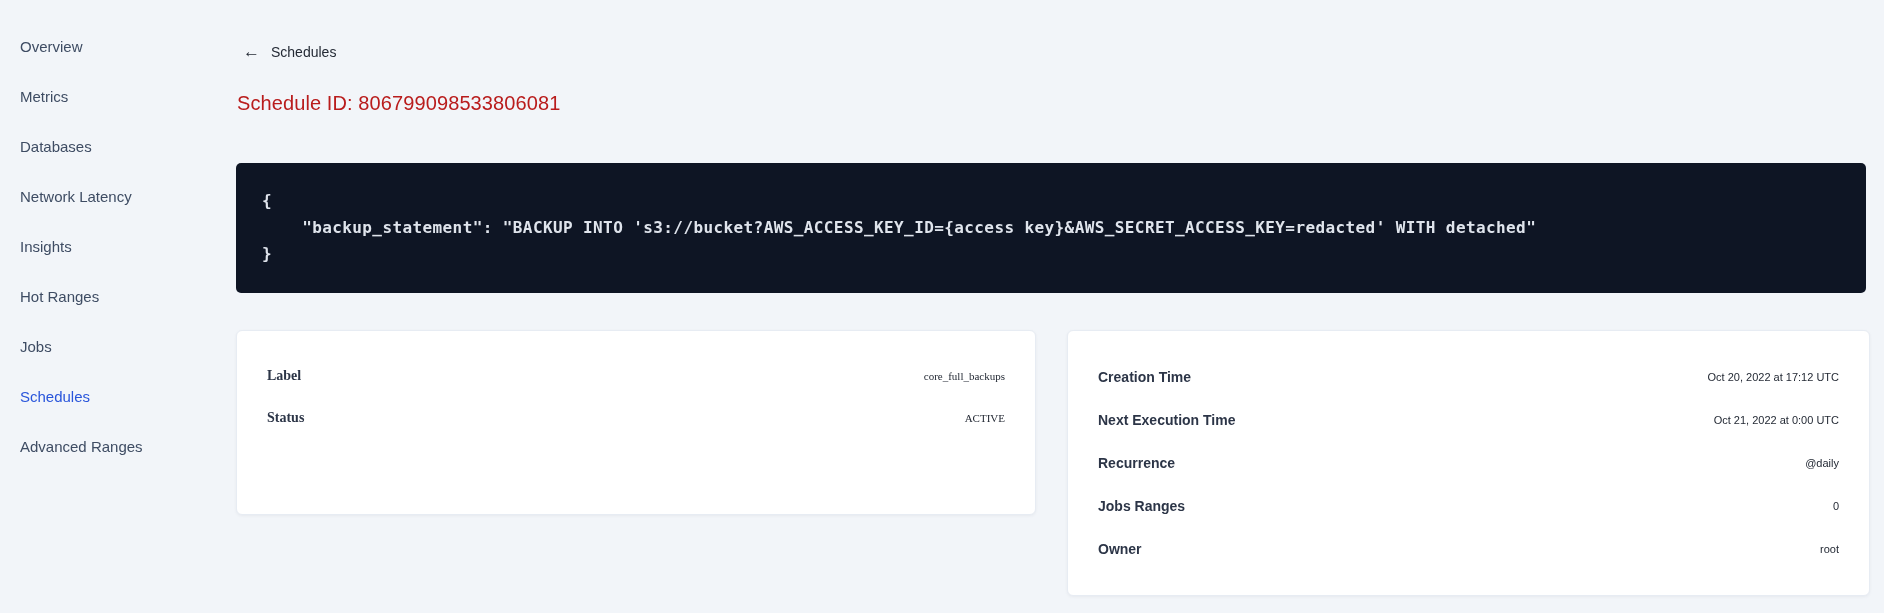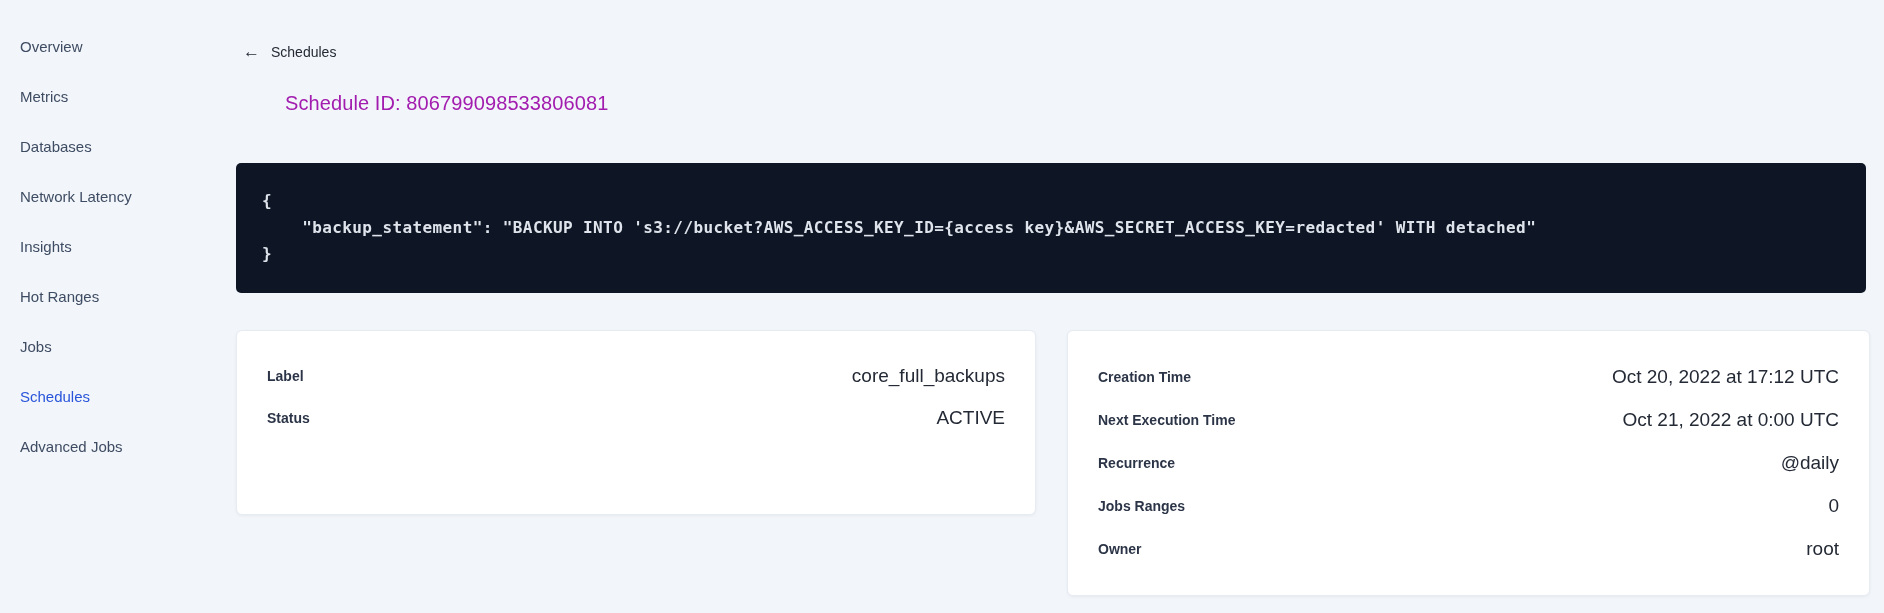--- a/index.html
+++ b/index.html
@@ -48,23 +48,22 @@
     margin-right: 11px;
     color: #242a35;
   }
 
   
   .page-title {
     position: absolute;
     left: 237px; top: 92px;
     font-size: 20px;
     font-weight: 500;
-    color: #a21caf;
+    color: #b91c1c;
     letter-spacing: 0.1px;
-    margin-left: 48px;
   }
 
   
   .code-block {
     position: absolute;
     left: 236px; top: 163px;
     width: 1630px; height: 130px;
     background: #0e1524;
     border-radius: 5px;
     padding: 25px 26px;
@@ -81,55 +80,55 @@
   }
 
   
   .card {
     position: absolute;
     background: #ffffff;
     border: 1px solid #e7ecf3;
     border-radius: 6px;
     box-shadow: 0 1px 3px rgba(44, 53, 71, 0.06);
   }
-  .card-left  { left: 236px;  top: 330px; width: 800px; height: 185px; padding: 24px 30px 0 30px; }
+  .card-left  { left: 236px;  top: 330px; width: 800px; height: 185px; padding: 24px 30px 0 30px; font-family: Liberation Serif, serif; }
   .card-right { left: 1067px; top: 330px; width: 803px; height: 266px; padding: 24px 30px 0 30px; }
   .row {
     height: 42px;
     display: flex;
     justify-content: space-between;
     align-items: center;
   }
   .card-right .row { height: 43px; }
   .row-label {
     font-size: 14px;
     font-weight: 700;
     color: #2c3547;
     white-space: nowrap;
   }
   .row-value {
-    font-size: 19px;
+    font-size: 11px;
     font-weight: 400;
     color: #242a35;
     white-space: nowrap;
   }
 </style>
 </head>
 <body>
 
 <nav class="sidebar">
   <a class="nav-item">Overview</a>
   <a class="nav-item">Metrics</a>
   <a class="nav-item">Databases</a>
   <a class="nav-item">Network Latency</a>
   <a class="nav-item">Insights</a>
   <a class="nav-item">Hot Ranges</a>
   <a class="nav-item">Jobs</a>
   <a class="nav-item active">Schedules</a>
-  <a class="nav-item">Advanced Jobs</a>
+  <a class="nav-item">Advanced Ranges</a>
 </nav>
 
 <main>
 
   <a class="back-link">
     <span class="back-arrow">←</span>
     <span>Schedules</span>
   </a>
 
   <h1 class="page-title">Schedule ID: 806799098533806081</h1>

